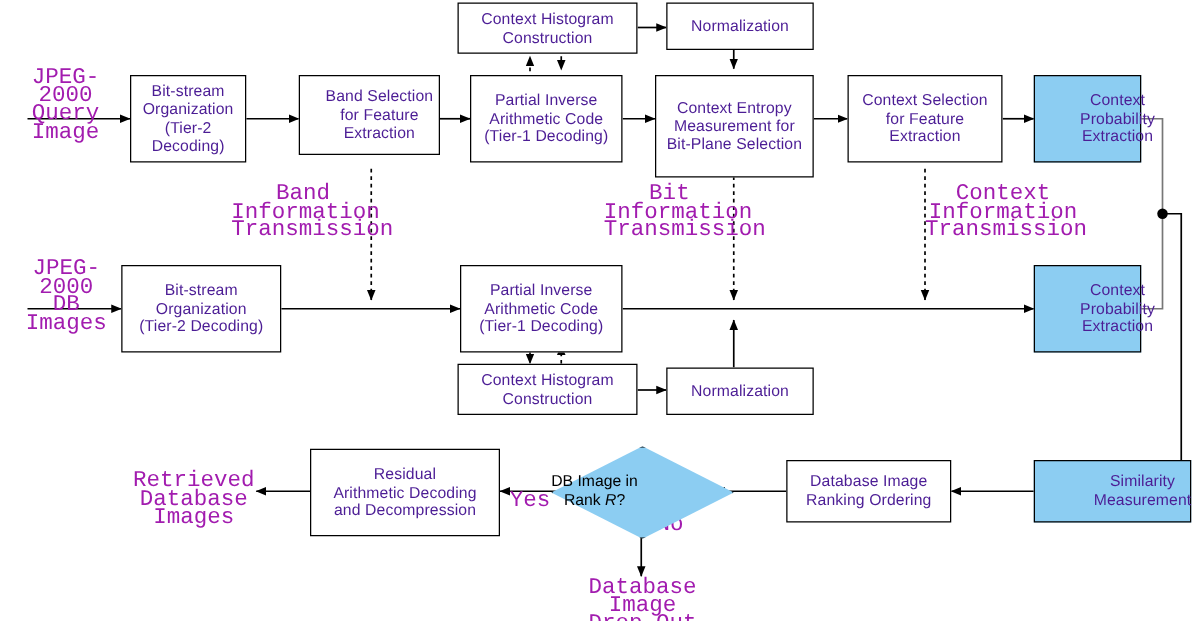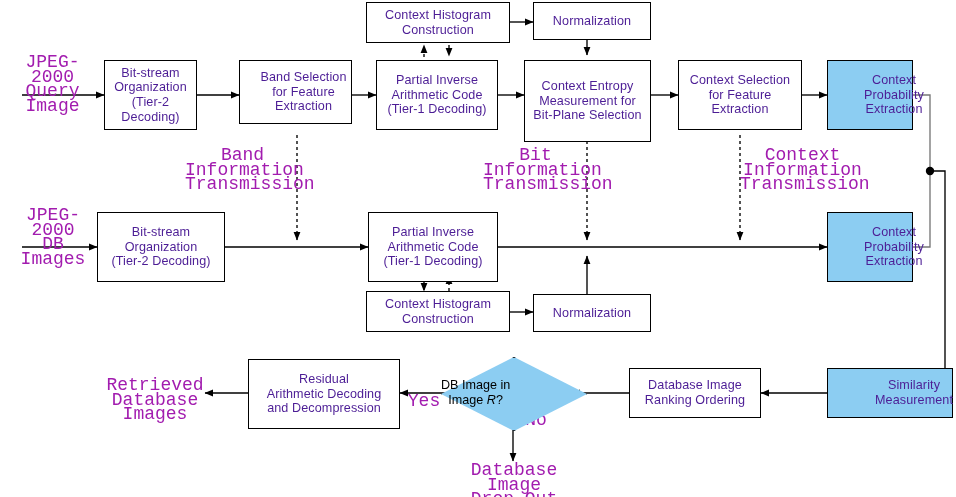--- a/index.html
+++ b/index.html
@@ -139,17 +139,17 @@
       <span>Database Image<br>Ranking Ordering</span>
     </div>
   <div class="node" style="left:248px;top:359px;width:152px;height:70px;">
       <span>Residual<br>Arithmetic Decoding<br>and Decompression</span>
     </div>
 
   <div class="diamond" style="left:441px;top:357px;width:144px;height:72px;">
     <div class="shape"></div>
     <div class="dlabel">
       <div>DB Image in</div>
-      <div><span>Image </span><i>R</i><span>?</span></div>
+      <div><span>Rank </span><i>R</i><span>?</span></div>
     </div>
   </div>
 
 </div>
 
 </body></html>

